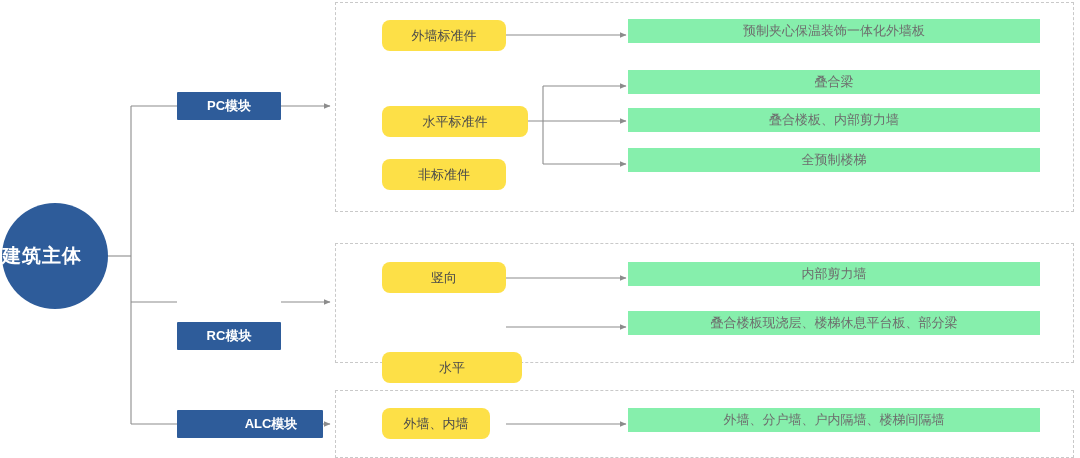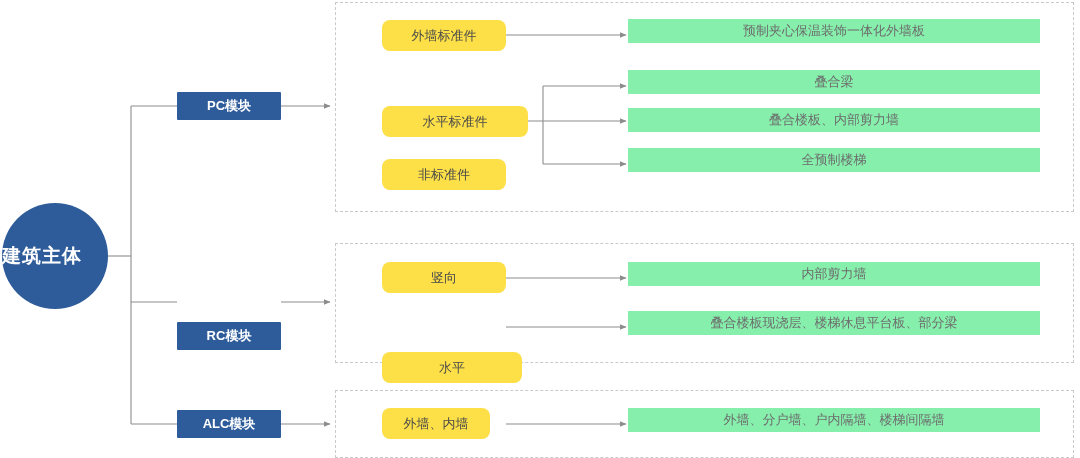--- a/index.html
+++ b/index.html
@@ -145,21 +145,21 @@
   <div class="group-box" style="left:335px; top:2px; width:737px; height:208px;"></div>
   <div class="group-box" style="left:335px; top:243px; width:737px; height:118px;"></div>
   <div class="group-box" style="left:335px; top:390px; width:737px; height:66px;"></div>
 
   <div class="module-pill" style="left:177px; top:92px;">
     <span>PC模块</span>
   </div>
   <div class="module-pill" style="left:177px; top:296px;margin-top:26px;">
     <span>RC模块</span>
   </div>
-  <div class="module-pill" style="left:177px; top:410px;">
+  <div class="module-pill" style="left:177px; top:410px;padding-left:42px;">
     <span>ALC模块</span>
   </div>
 
   <div class="cat-box" style="left:382px; top:20px; width:124px;">
     <span>外墙标准件</span>
   </div>
   <div class="cat-box" style="left:382px; top:106px; width:146px;align-items:center;">
     <span>水平标准件</span>
   </div>
   <div class="cat-box" style="left:382px; top:159px; width:124px;">

